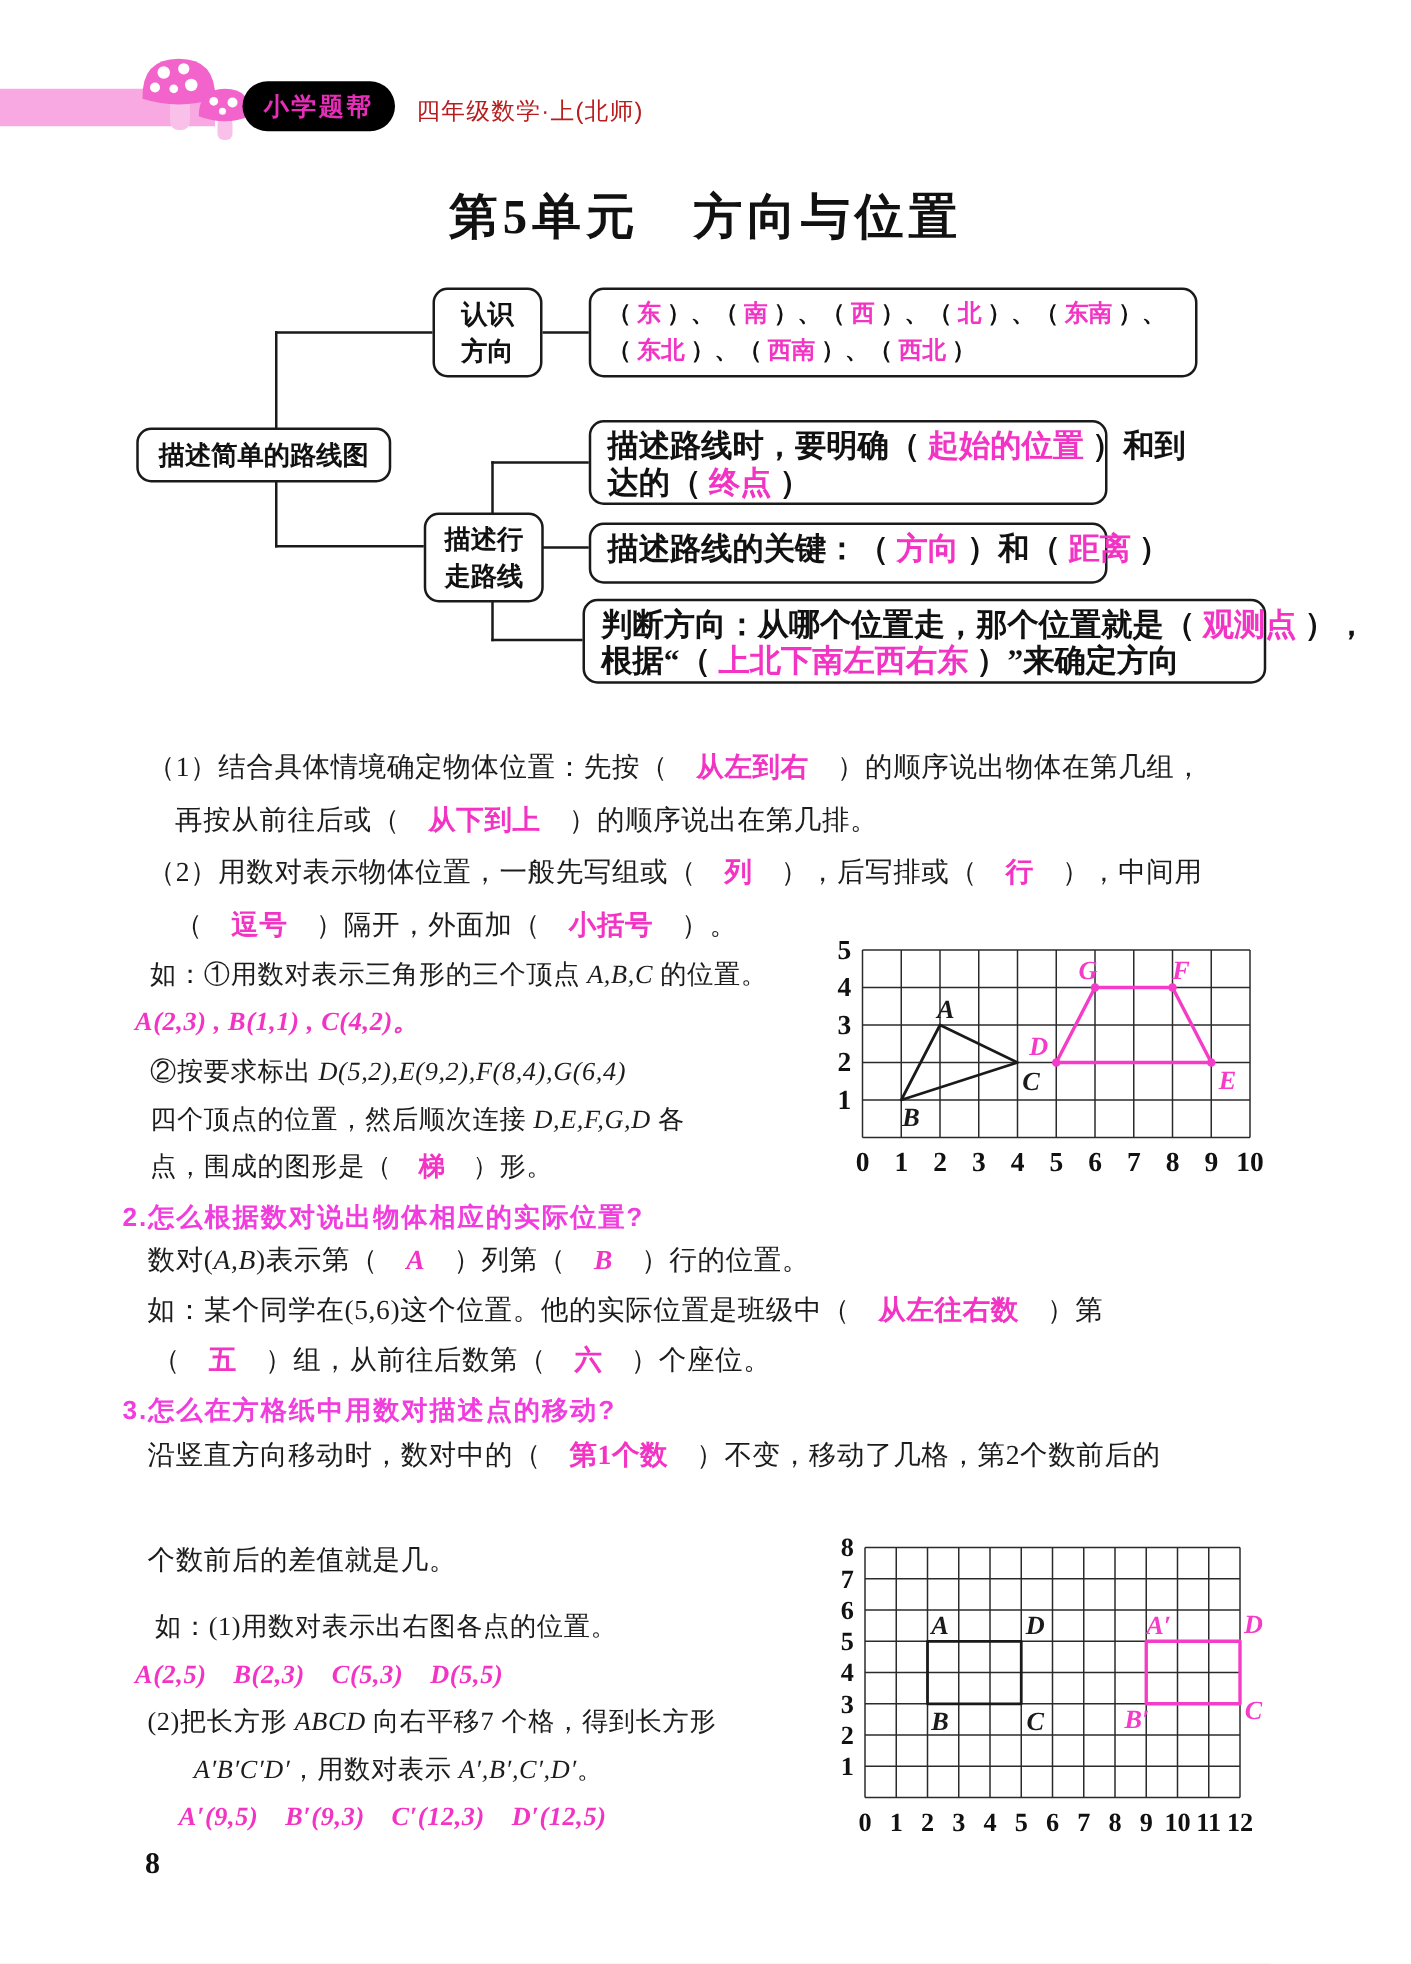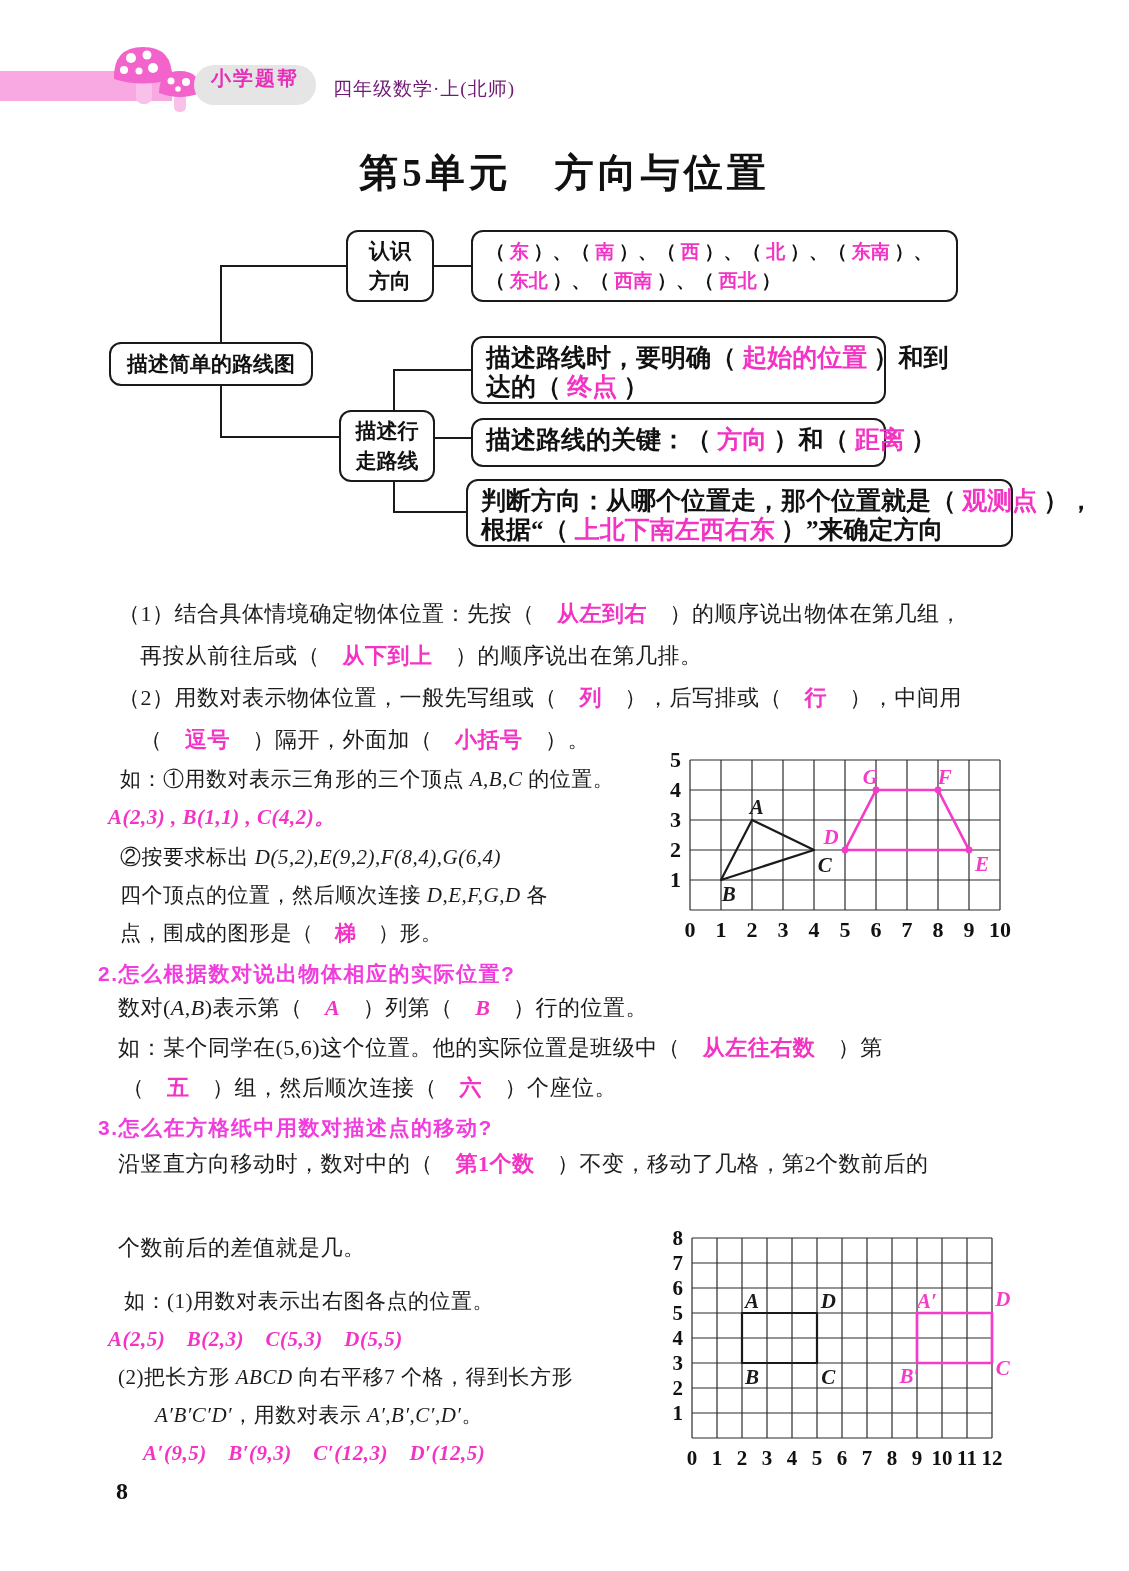--- a/index.html
+++ b/index.html
@@ -1,25 +1,25 @@
 <!DOCTYPE html>
 <html><head>
 <meta charset="utf-8">
 <style>
   html,body{margin:0;padding:0;background:#e8e8e8;}
   .page{position:relative;width:1129px;height:1571px;background:#ffffff;overflow:hidden;
         font-family:"Liberation Serif","DejaVu Serif",serif;color:#1c1c1c;}
   
   .hdr-bar{position:absolute;left:0;top:71px;width:172px;height:30px;background:#f8a9e2;}
   .hdr-pill{position:absolute;left:194px;top:65px;width:122px;height:40px;border-radius:20px;
-            background:#e5e5e5;display:flex;align-items:flex-start;justify-content:center;}
+            background:#000000;display:flex;align-items:center;justify-content:center;}
   .hdr-brand{font-family:"Liberation Sans","DejaVu Sans",sans-serif;font-weight:bold;
              font-size:20px;color:#e62eb8;letter-spacing:2px;}
-  .hdr-edition{position:absolute;left:333px;top:76px;font-family:Liberation Serif, serif;
-               font-size:19px;color:#701a75;letter-spacing:1px;}
+  .hdr-edition{position:absolute;left:333px;top:76px;font-family:Liberation Sans, sans-serif;
+               font-size:19px;color:#b91c1c;letter-spacing:1px;}
   .mushrooms{position:absolute;left:100px;top:40px;}
   
   .title{position:absolute;left:0;right:0;top:146px;margin:0;text-align:center;
          font-size:39px;font-weight:bold;letter-spacing:4px;color:#111;}
   
   .mm-line{position:absolute;background:#1a1a1a;z-index:1;}
   .box{position:absolute;border:2px solid #1a1a1a;border-radius:12px;background:#fff;z-index:2;
        font-weight:bold;color:#111;box-sizing:border-box;}
   .node{display:flex;align-items:center;justify-content:center;text-align:center;
         font-size:21px;line-height:30px;}
@@ -154,21 +154,21 @@
         <circle cx="216" cy="38" r="3.4" fill="#f53cc8"></circle>
         <text x="171.04999999999998" y="92.4" text-anchor="middle" class="vlabel" fill="#f53cc8" font-size="21">D</text>
         <text x="322.02" y="119.4" text-anchor="middle" class="vlabel" fill="#f53cc8" font-size="21">E</text>
         <text x="284.82000000000005" y="31.499999999999993" text-anchor="middle" class="vlabel" fill="#f53cc8" font-size="21">F</text>
         <text x="210.42000000000002" y="31.499999999999993" text-anchor="middle" class="vlabel" fill="#f53cc8" font-size="21">G</text>
       </svg></div>
 
   <div class="qhead" style="left:98px;top:960px">2.怎么根据数对说出物体相应的实际位置?</div>
   <div class="line" style="left:118px;top:994px"><span>数对(</span><span class="m">A,B</span><span>)表示第（　</span><span class="ans m">A</span><span>　）列第（　</span><span class="ans m">B</span><span>　）行的位置。</span></div>
   <div class="line" style="left:118px;top:1034px"><span>如：某个同学在(5,6)这个位置。他的实际位置是班级中（　</span><span class="ans">从左往右数</span><span>　）第</span></div>
-  <div class="line" style="left:122px;top:1074px"><span>（　</span><span class="ans">五</span><span>　）组，然后顺次连接（　</span><span class="ans">六</span><span>　）个座位。</span></div>
+  <div class="line" style="left:122px;top:1074px"><span>（　</span><span class="ans">五</span><span>　）组，从前往后数第（　</span><span class="ans">六</span><span>　）个座位。</span></div>
 
   <div class="qhead" style="left:98px;top:1114px">3.怎么在方格纸中用数对描述点的移动?</div>
   <div class="line" style="left:118px;top:1150px"><span>沿竖直方向移动时，数对中的（　</span><span class="ans">第1个数</span><span>　）不变，移动了几格，第2个数前后的</span></div>
   <div class="line" style="left:118px;top:1234px"><span>个数前后的差值就是几。</span></div>
   <div class="line narrow" style="left:124px;top:1288px"><span>如：(1)用数对表示出右图各点的位置。</span></div>
   <div class="line narrow" style="left:108px;top:1326px"><span class="ans m">A(2,5)　B(2,3)　C(5,3)　D(5,5)</span></div>
   <div class="line narrow" style="left:118px;top:1364px"><span>(2)把长方形 </span><span class="m">ABCD</span><span> 向右平移7 个格，得到长方形</span></div>
   <div class="line narrow" style="left:155px;top:1402px"><span class="m">A′B′C′D′</span><span>，用数对表示 </span><span class="m">A′,B′,C′,D′</span><span>。</span></div>
   <div class="line narrow" style="left:143px;top:1440px"><span class="ans m">A′(9,5)　B′(9,3)　C′(12,3)　D′(12,5)</span></div>
 

